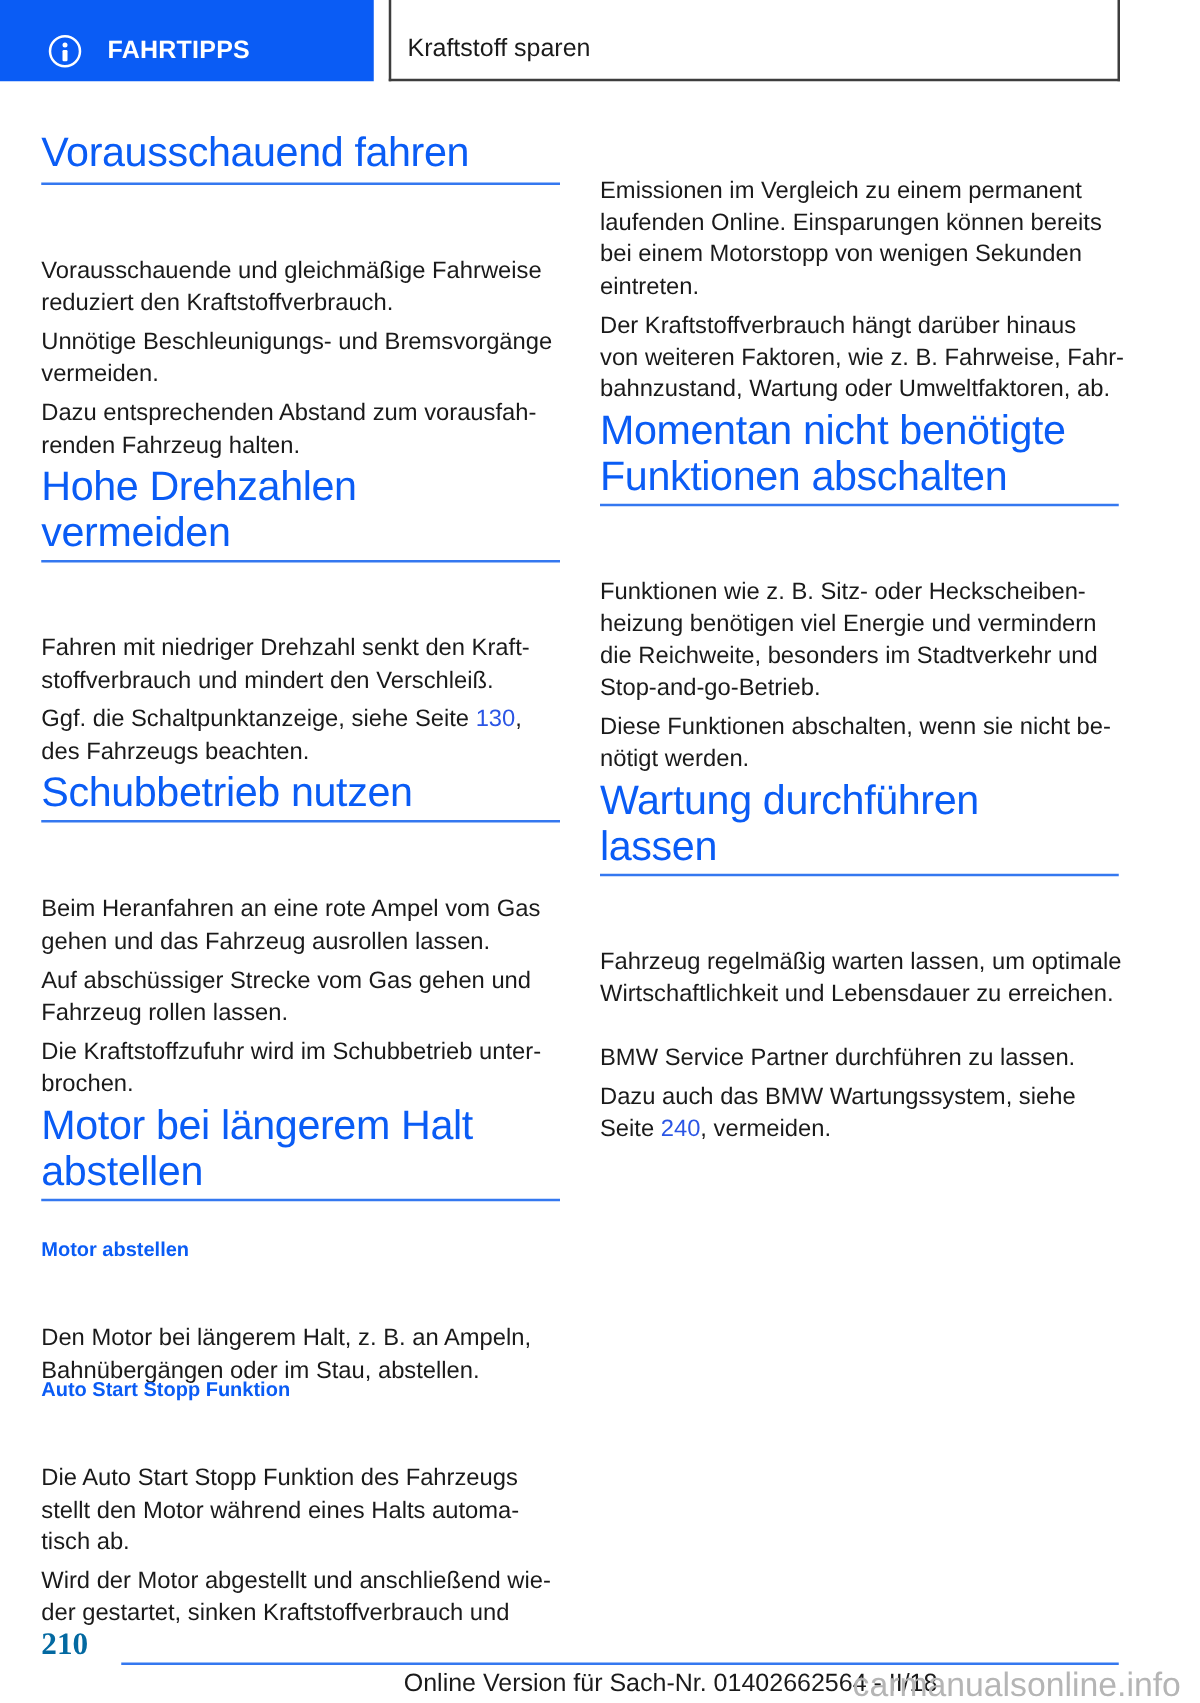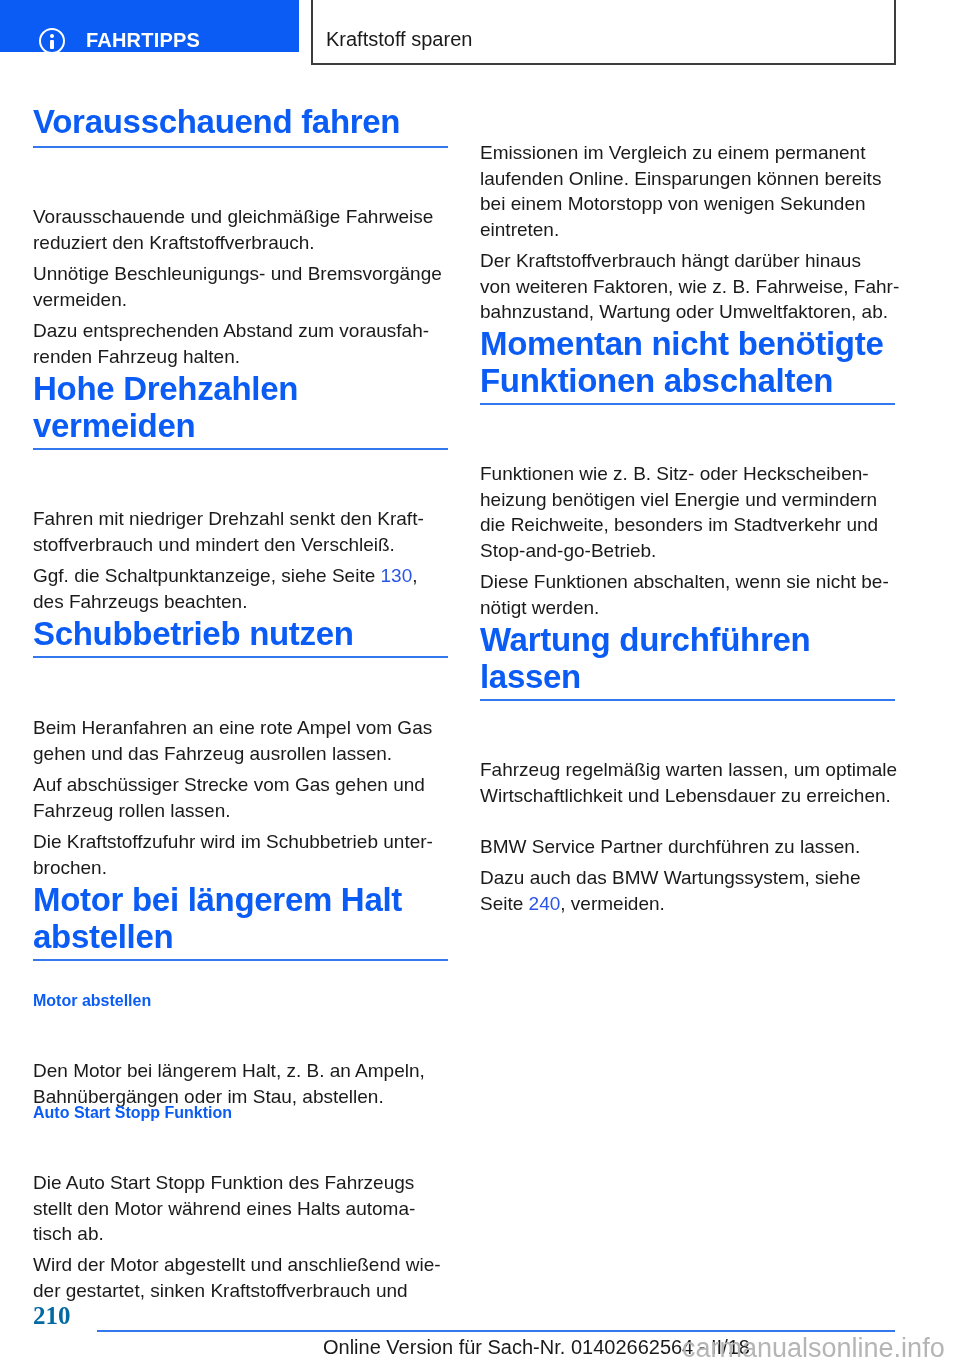--- a/index.html
+++ b/index.html
@@ -1,20 +1,20 @@
 <!DOCTYPE html>
 <html><head>
   <meta charset="utf-8">
   <style>
     * { margin: 0; padding: 0; box-sizing: border-box; }
     html, body { width: 960px; height: 1362px; background: #ffffff; overflow: hidden; }
     body { position: relative; font-family: "Liberation Sans", "DejaVu Sans", sans-serif; color: #1a1a1a; }
 
     .header-tab {
-      position: absolute; left: 0; top: 0; width: 299px; height: 52px;
+      position: absolute; left: 0; top: 0; width: 299px; height: 65px;
       background: #0a5cf5; color: #fff; display: flex; align-items: center; padding-left: 48px;
     }
     .header-tab .info-icon {
       position: absolute; left: 39px; top: 28px; width: 26px; height: 26px;
       border: 2.5px solid #fff; border-radius: 50%;
     }
     .header-tab .info-icon::before {
       content: ""; position: absolute; left: 8.5px; top: 3.5px; width: 4px; height: 4px; background: #fff; border-radius: 50%;
     }
     .header-tab .info-icon::after {
@@ -29,21 +29,21 @@
     }
     .header-box .section-title {
       position: absolute; left: 13px; top: 30px; font-size: 20px; color: #1a1a1a;
     }
 
     .col { position: absolute; top: 0; width: 415px; }
     .col-left { left: 33px; }
     .col-right { left: 480px; }
 
     h1.sec {
-      color: #0a5cf5; font-weight: bold; font-size: 33px; line-height: 37px; letter-spacing: -0.3px;
+      color: #0a5cf5; font-weight: normal; font-size: 33px; line-height: 37px; letter-spacing: -0.3px;
       position: absolute; width: 415px;
     }
     .rule { position: absolute; height: 2px; background: #3478f0; width: 415px; }
     h2.sub {
       color: #0a5cf5; font-weight: bold; font-size: 16px; line-height: 30px; position: absolute;
     }
     p.para {
       position: absolute; width: 420px; font-size: 19px; line-height: 25.5px; color: #1a1a1a; margin-top: 36px;
     }
     .link { color: #2a55e5; }

